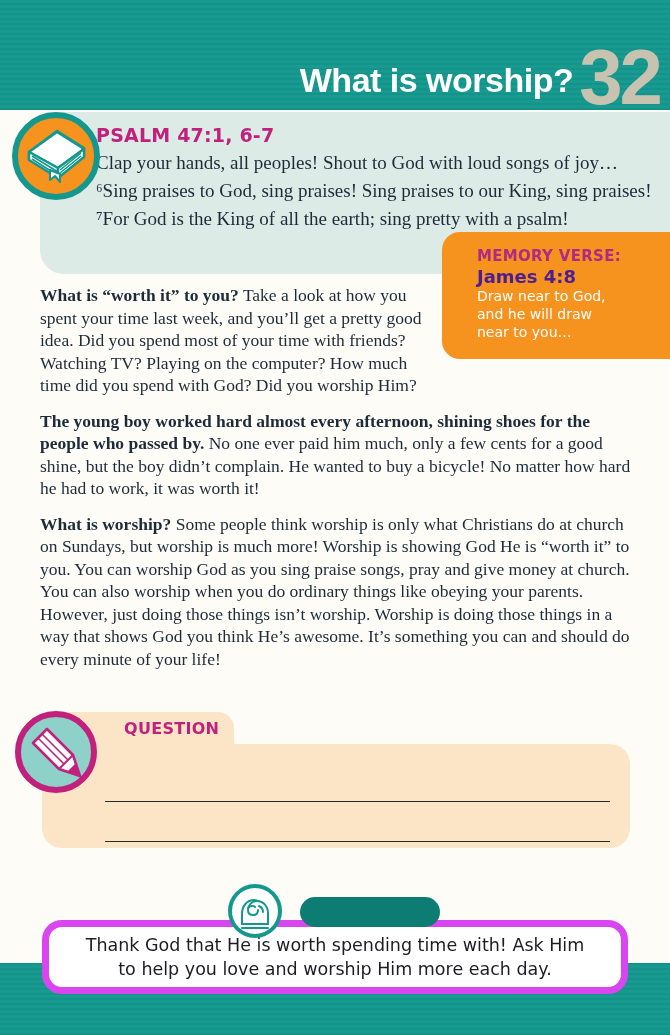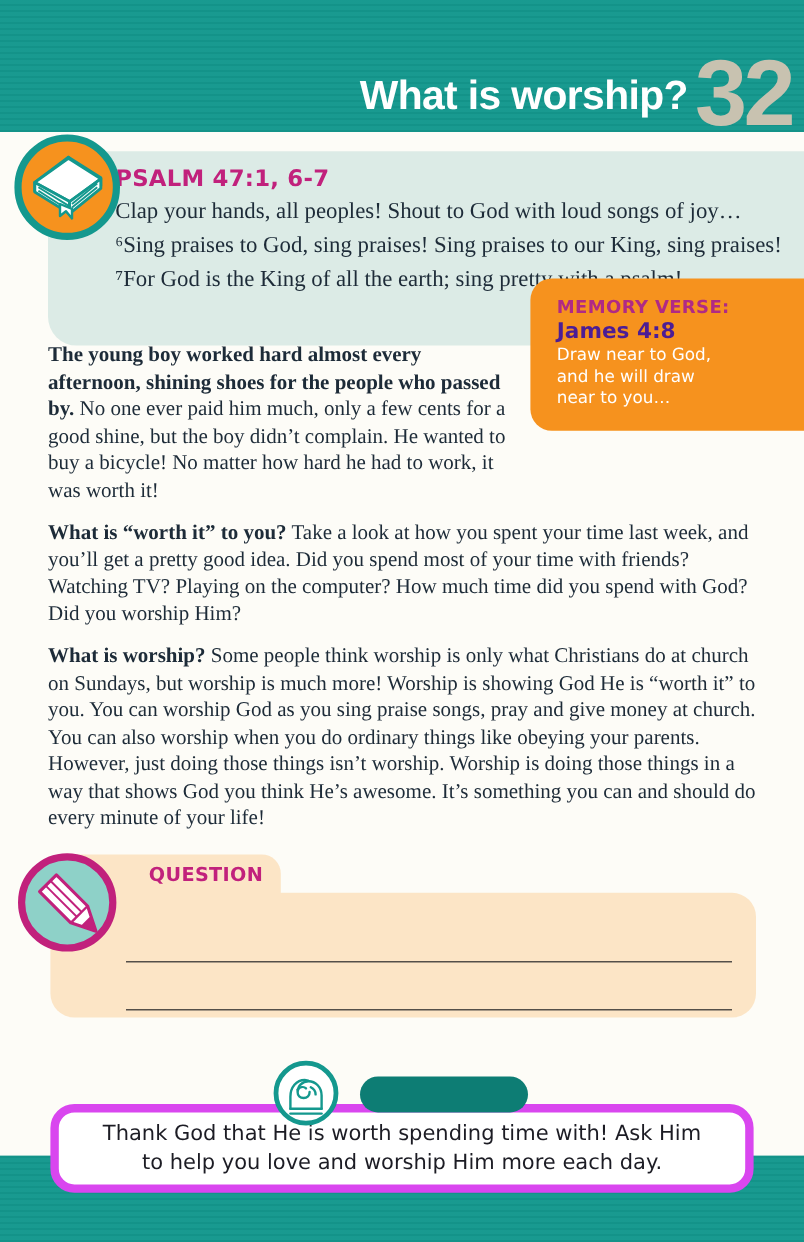--- a/index.html
+++ b/index.html
@@ -21,37 +21,37 @@
     color:#fff;font-size:34px;letter-spacing:-0.5px;margin:0 6px 10px 0;
   }
   .lesson-number{
     font-family:"Liberation Sans",sans-serif;font-weight:bold;
     color:#c8c2b0;font-size:78px;line-height:0.82;letter-spacing:-3px;margin:0;
   }
   
   .scripture-box{
     position:absolute;left:40px;top:112px;width:630px;height:162px;
     background:#dcebe6;border-radius:24px 0 0 24px;z-index:2;
-    box-sizing:border-box;padding:12px 14px 0 56px;margin-top:14px;
+    box-sizing:border-box;padding:12px 14px 0 56px;
   }
   .scripture-ref{
     color:#c1217c;font-weight:bold;font-size:19px;letter-spacing:0.2px;margin:0 0 3px 0;
   }
   .scripture-text{
     font-family:"Liberation Serif",serif;font-size:19px;line-height:28px;
     color:#1d2b38;margin:0;
   }
   .icon-badge{position:absolute;z-index:4;}
   .bible-badge{left:10px;top:110px;}
   .pencil-badge{left:12px;top:708px;}
   
   .memory-box{
     position:absolute;right:0;top:232px;width:228px;z-index:3;
     background:#f6921e;border-radius:18px 0 0 18px;
-    box-sizing:border-box;padding:15px 14px 17px 22px;
+    box-sizing:border-box;padding:15px 14px 17px 35px;
   }
   .memory-label{color:#b02a85;font-weight:bold;font-size:15px;letter-spacing:0.3px;margin:0;}
   .memory-ref{color:#4c1d95;font-weight:bold;font-size:18px;margin:1px 0 0 0;}
   .memory-text{color:#fff;font-size:14px;line-height:1.28;margin:1px 0 0 0;max-width:150px;}
   
   .body-copy{
     position:absolute;left:40px;top:284px;width:592px;z-index:2;
     font-family:"Liberation Serif",serif;font-size:17.5px;line-height:22.5px;color:#1d2b38;
   }
   .memory-spacer{float:right;width:200px;height:92px;}
@@ -128,22 +128,22 @@
   </div>
 
   <div class="memory-box">
     <p class="memory-label">MEMORY VERSE:</p>
     <p class="memory-ref">James 4:8</p>
     <p class="memory-text">Draw near to God, and he will draw near to you…</p>
   </div>
 
   <div class="body-copy">
     <div class="memory-spacer"></div>
+    <p><b>What is “worth it” to you?</b><span> Take a look at how you spent your time last week, and you’ll get a pretty good idea. Did you spend most of your time with friends? Watching TV? Playing on the computer? How much time did you spend with God? Did you worship Him?</span></p>
     <p><b>The young boy worked hard almost every afternoon, shining shoes for the people who passed by.</b><span> No one ever paid him much, only a few cents for a good shine, but the boy didn’t complain. He wanted to buy a bicycle! No matter how hard he had to work, it was worth it!</span></p>
-    <p><b>What is “worth it” to you?</b><span> Take a look at how you spent your time last week, and you’ll get a pretty good idea. Did you spend most of your time with friends? Watching TV? Playing on the computer? How much time did you spend with God? Did you worship Him?</span></p>
     <p><b>What is worship?</b><span> Some people think worship is only what Christians do at church on Sundays, but worship is much more! Worship is showing God He is “worth it” to you. You can worship God as you sing praise songs, pray and give money at church. You can also worship when you do ordinary things like obeying your parents. However, just doing those things isn’t worship. Worship is doing those things in a way that shows God you think He’s awesome. It’s something you can and should do every minute of your life!</span></p>
   </div>
 
   <div class="q-tab"></div>
   <div class="q-box"></div>
   <div class="q-label">QUESTION</div>
   <div class="answer-line l1"></div>
   <div class="answer-line l2"></div>
 
   <div class="icon-badge pencil-badge">

